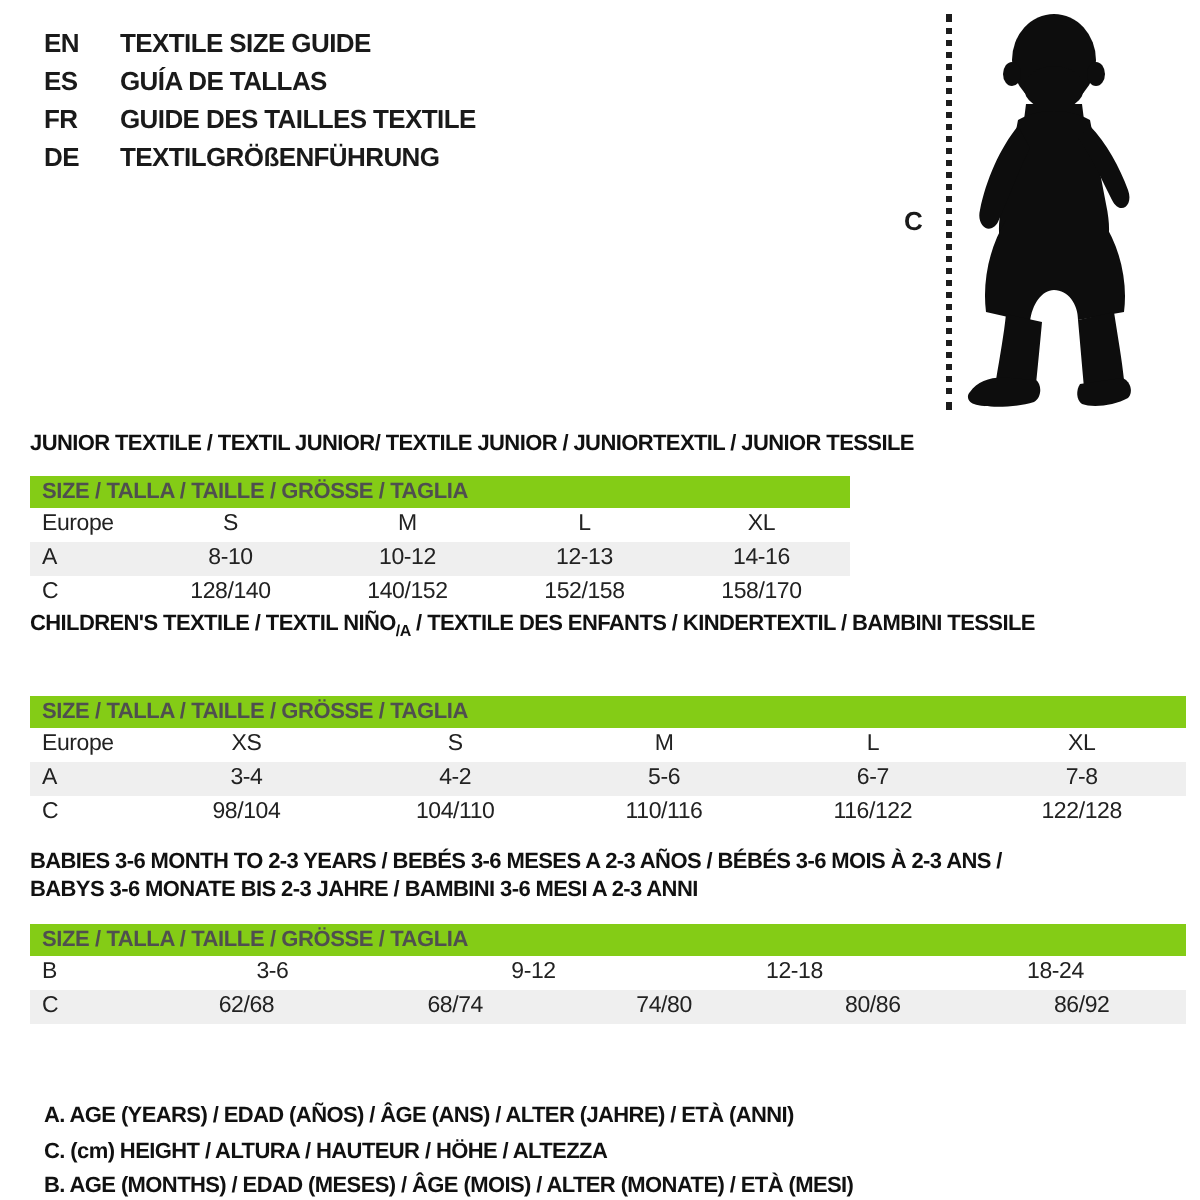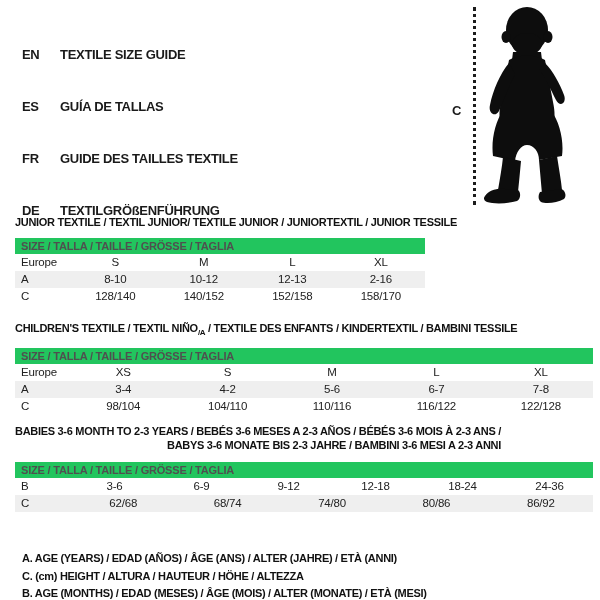--- a/index.html
+++ b/index.html
@@ -2,32 +2,32 @@
 <html><head>
 <meta charset="utf-8">
 <style>
   html,body{margin:0;padding:0;background:#fff;}
   .page{
     position:relative;width:600px;height:600px;background:#fff;overflow:hidden;
     font-family:"Liberation Sans",sans-serif;color:#1a1a1a;
   }
   
   .lang-block{position:absolute;left:22px;top:12px;}
-  .lang-row{display:flex;height:19px;line-height:19px;margin-top:33px;}
+  .lang-row{display:flex;height:19px;line-height:19px;}
   .lang-code{width:38px;font-size:13px;font-weight:700;letter-spacing:-0.3px;}
   .lang-label{font-size:13px;font-weight:700;letter-spacing:-0.3px;white-space:nowrap;}
   
   .measure-line{position:absolute;left:473px;top:7px;height:198px;width:0;border-left:3px dotted #1c1c1c;}
   .measure-label{position:absolute;left:452px;top:103px;font-size:13px;font-weight:700;}
   .silhouette{position:absolute;left:483px;top:6px;}
   
-  .tbl-title{position:absolute;left:15px;font-size:11px;font-weight:700;letter-spacing:-0.3px;color:#111;white-space:nowrap;text-align:right;}
+  .tbl-title{position:absolute;left:15px;font-size:11px;font-weight:700;letter-spacing:-0.3px;color:#111;white-space:nowrap;}
   .tbl-title sub{font-size:8px;}
   .tbl{position:absolute;left:15px;}
-  .size-bar{height:16px;line-height:16px;background:#22c55e;color:#4f4f4f;font-size:11px;font-weight:700;letter-spacing:-0.2px;padding-left:6px;}
+  .size-bar{height:16px;line-height:16px;background:#84cc16;color:#4f4f4f;font-size:11px;font-weight:700;letter-spacing:-0.2px;padding-left:6px;}
   .trow{display:flex;height:17px;line-height:17px;font-size:11.5px;letter-spacing:-0.2px;color:#222;}
   .trow.alt{background:#efefef;}
   .cell{flex:1;text-align:center;}
   .cell.lbl{flex:0 0 50px;text-align:left;padding-left:6px;}
   
   .footnotes{position:absolute;left:22px;top:536px;margin-top:14px;}
   .fn-line{font-size:11px;font-weight:700;letter-spacing:-0.3px;line-height:17.5px;white-space:nowrap;color:#111;}
 </style>
 </head>
 <body>
@@ -81,32 +81,32 @@
       <span class="cell">S</span>
       <span class="cell">M</span>
       <span class="cell">L</span>
       <span class="cell">XL</span>
     </div>
     <div class="trow alt">
       <span class="cell lbl">A</span>
       <span class="cell">8-10</span>
       <span class="cell">10-12</span>
       <span class="cell">12-13</span>
-      <span class="cell">2-16</span>
+      <span class="cell">14-16</span>
     </div>
     <div class="trow">
       <span class="cell lbl">C</span>
       <span class="cell">128/140</span>
       <span class="cell">140/152</span>
       <span class="cell">152/158</span>
       <span class="cell">158/170</span>
     </div>
   </div>
 
-  <div class="tbl-title" style="top:322px">
+  <div class="tbl-title" style="top:306px">
     <span>CHILDREN'S TEXTILE / TEXTIL NIÑO</span><sub>/A</sub><span> / TEXTILE DES ENFANTS / KINDERTEXTIL / BAMBINI TESSILE</span>
   </div>
   <div class="tbl" style="top:348px;width:578px">
     <div class="size-bar">SIZE / TALLA / TAILLE / GRÖSSE / TAGLIA</div>
     <div class="trow">
       <span class="cell lbl">Europe</span>
       <span class="cell">XS</span>
       <span class="cell">S</span>
       <span class="cell">M</span>
       <span class="cell">L</span>
@@ -132,25 +132,23 @@
 
   <div class="tbl-title" style="top:424px;line-height:14px">
     <span>BABIES 3-6 MONTH TO 2-3 YEARS / BEBÉS 3-6 MESES A 2-3 AÑOS / BÉBÉS 3-6 MOIS À 2-3 ANS /</span><br>
     <span>BABYS 3-6 MONATE BIS 2-3 JAHRE / BAMBINI 3-6 MESI A 2-3 ANNI</span>
   </div>
   <div class="tbl" style="top:462px;width:578px">
     <div class="size-bar">SIZE / TALLA / TAILLE / GRÖSSE / TAGLIA</div>
     <div class="trow">
       <span class="cell lbl">B</span>
       <span class="cell">3-6</span>
-      <span class="cell">6-9</span>
       <span class="cell">9-12</span>
       <span class="cell">12-18</span>
       <span class="cell">18-24</span>
-      <span class="cell">24-36</span>
     </div>
     <div class="trow alt">
       <span class="cell lbl">C</span>
       <span class="cell">62/68</span>
       <span class="cell">68/74</span>
       <span class="cell">74/80</span>
       <span class="cell">80/86</span>
       <span class="cell">86/92</span>
     </div>
   </div>

